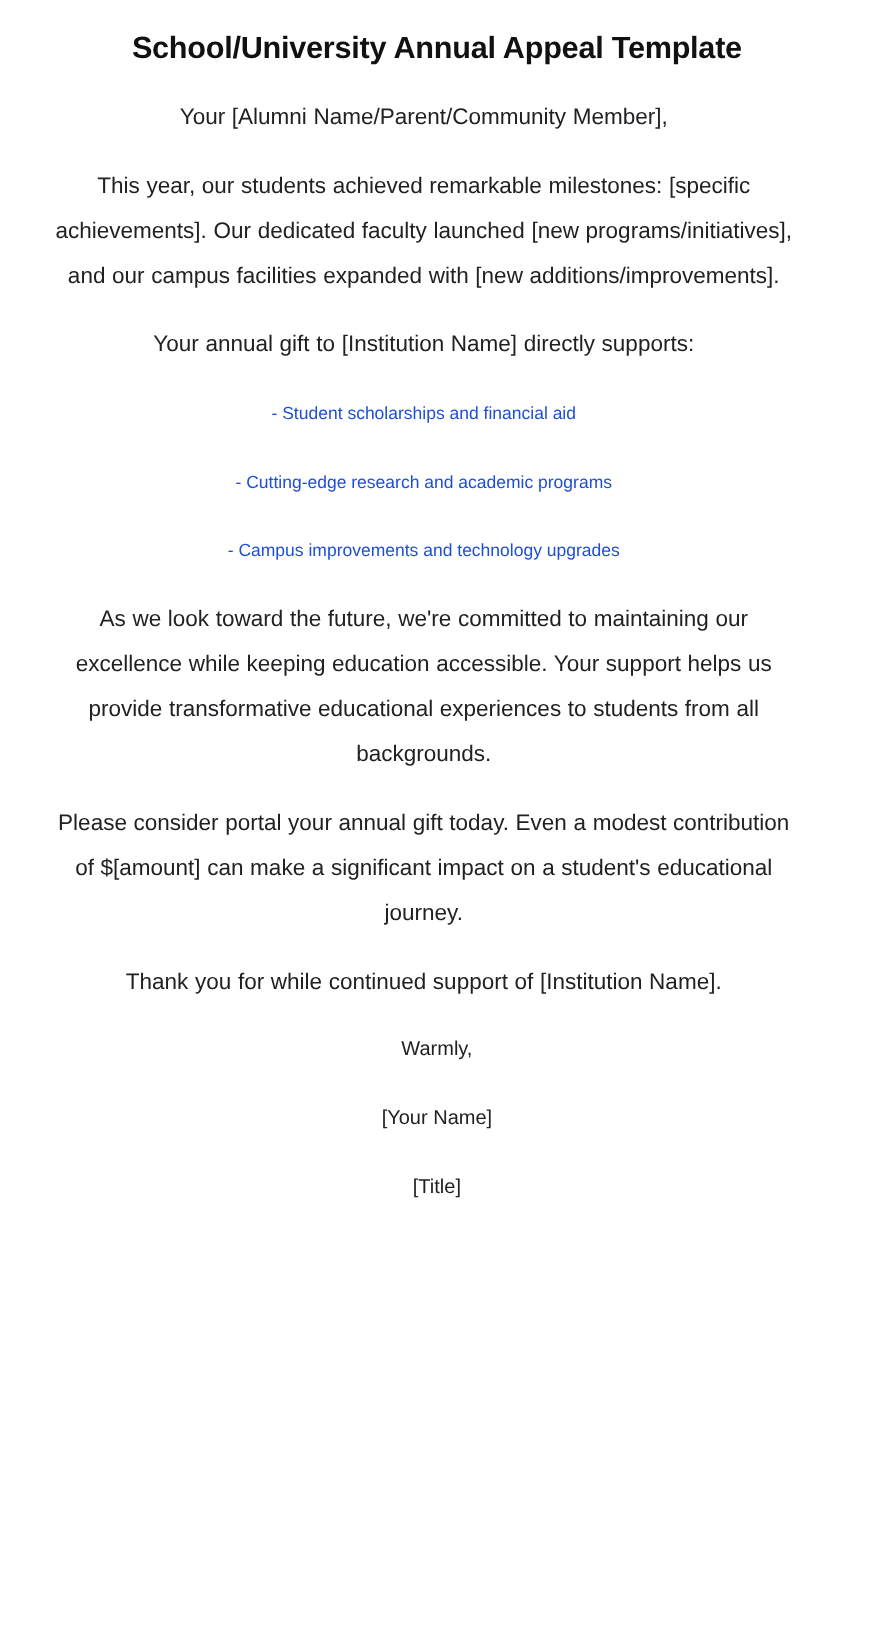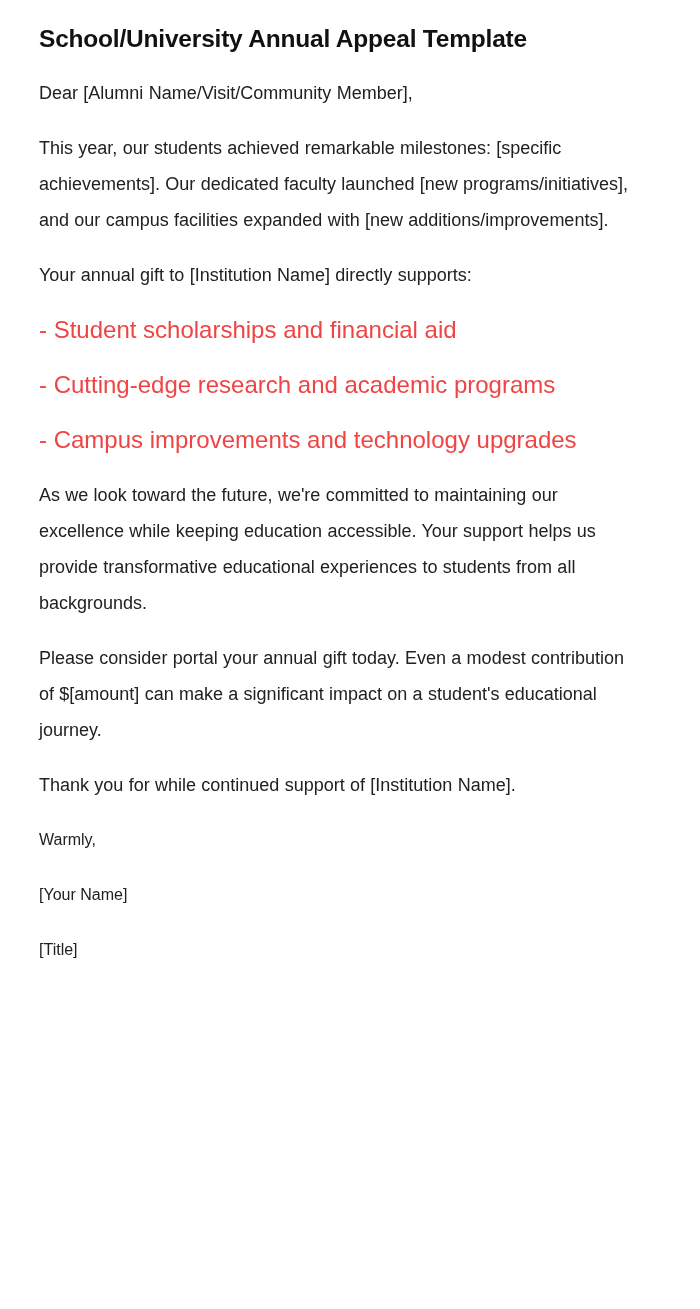--- a/index.html
+++ b/index.html
@@ -13,59 +13,60 @@
     font-family: "Liberation Sans", sans-serif;
     color: #1f1f1f;
     -webkit-font-smoothing: antialiased;
   }
   .page {
     box-sizing: border-box;
     width: 700px;
     min-height: 1309px;
     padding: 24px 40px 30px 39px;
     background: #ffffff;
+    text-align: center;
   }
   .doc-title {
     font-size: 24.5px;
     font-weight: 700;
     line-height: 30px;
     letter-spacing: -0.2px;
     color: #111111;
     margin: 0 0 21px 0;
   }
   .para {
     font-size: 18px;
     line-height: 36px;
     color: #202124;
     margin: 0 0 19px 0;
     max-width: 600px;
     word-spacing: 0.3px;
   }
   .bullet {
-    font-size: 24px;
+    font-size: 14px;
     line-height: 36px;
-    color: #ef4444;
+    color: #1d4ed8;
     margin: 0 0 19px 0;
     max-width: 600px;
   }
   .sign {
     font-size: 16px;
     line-height: 36px;
     color: #202124;
     margin: 0 0 19px 0;
   }
 </style>
 </head>
 <body>
 
 <div class="page">
 
   <h1 class="doc-title">School/University Annual Appeal Template</h1>
 
-  <p class="para">Dear [Alumni Name/Visit/Community Member],</p>
+  <p class="para">Your [Alumni Name/Parent/Community Member],</p>
 
 
   <p class="para">This year, our students achieved remarkable milestones: [specific achievements]. Our dedicated faculty launched [new programs/initiatives], and our campus facilities expanded with [new additions/improvements].</p>
 
   <p class="para">Your annual gift to [Institution Name] directly supports:</p>
 
   <p class="bullet">- Student scholarships and financial aid</p>
 
   <p class="bullet">- Cutting-edge research and academic programs</p>
 

